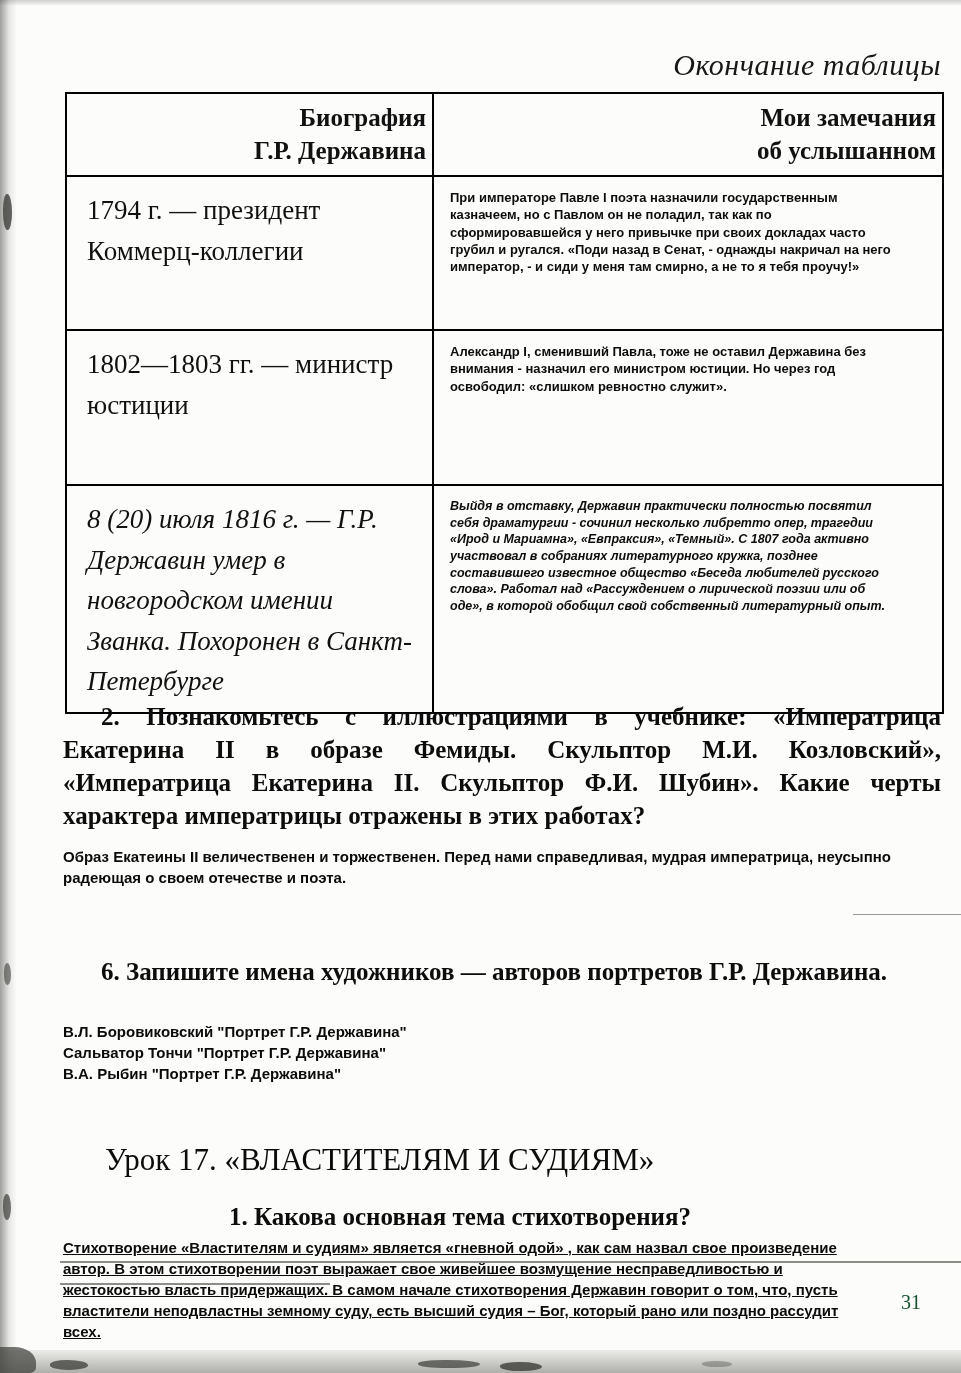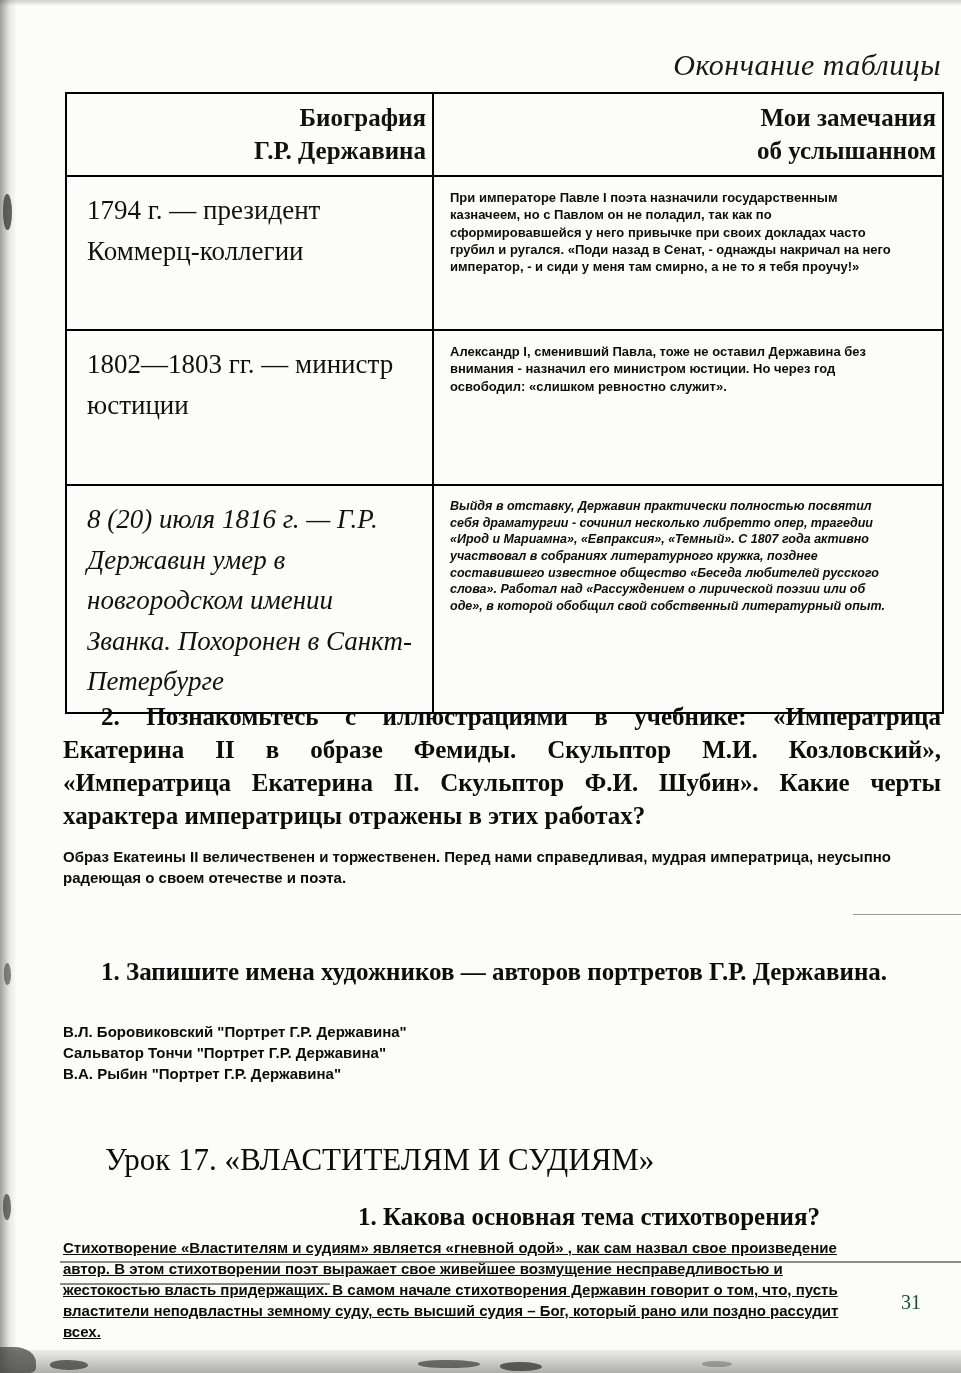--- a/index.html
+++ b/index.html
@@ -70,21 +70,21 @@
 
   
   .prompt {
     position:absolute; left:63px; width:878px;
     font-size:25px; font-weight:bold;
     line-height:33px; text-align:justify; text-indent:38px;
     color:#0c0c0c;
   }
   #task2-prompt { top:700px; }
   #task3-prompt { top:955px; }
-  #task1-prompt { top:1200px; left:100px; width:720px; text-align:right; text-indent:0; }
+  #task1-prompt { top:1200px; left:100px; width:720px; text-align:center; text-indent:0; }
 
   
   .answer {
     position:absolute; left:63px; width:878px;
     font-family:"Liberation Sans", sans-serif;
     font-weight:700; font-size:15px; line-height:21px;
     color:#0b0b0b;
   }
   #task2-answer { top:846px; }
   #task3-answers { top:1021px; }
@@ -145,21 +145,21 @@
       <td class="left-cell">8 (20) июля 1816 г. — Г.Р. Державин умер в новгородском имении Званка. Похоронен в Санкт-Петербурге</td>
       <td class="right-cell small">Выйдя в отставку, Державин практически полностью посвятил себя драматургии - сочинил несколько либретто опер, трагедии «Ирод и Мариамна», «Евпраксия», «Темный». С 1807 года активно участвовал в собраниях литературного кружка, позднее составившего известное общество «Беседа любителей русского слова». Работал над «Рассуждением о лирической поэзии или об оде», в которой обобщил свой собственный литературный опыт.</td>
     </tr>
   </tbody>
     </table>
 
   <div class="prompt" id="task2-prompt">2. Познакомьтесь с иллюстрациями в учебнике: «Императрица Екатерина II в образе Фемиды. Скульптор М.И. Козловский», «Императрица Екатерина II. Скульптор Ф.И. Шубин». Какие черты характера императрицы отражены в этих работах?</div>
   <div class="answer" id="task2-answer">Образ Екатеины II величественен и торжественен. Перед нами справедливая, мудрая императрица, неусыпно радеющая о своем отечестве и поэта.</div>
   <div class="rule" id="rule-a"></div>
 
-  <div class="prompt" id="task3-prompt">1. Запишите имена художников — авторов портретов Г.Р. Державина.</div>
+  <div class="prompt" id="task3-prompt">6. Запишите имена художников — авторов портретов Г.Р. Державина.</div>
   <div class="answer" id="task3-answers">
     <span class="ans-line">В.Л. Боровиковский "Портрет Г.Р. Державина"</span>
     <span class="ans-line">Сальватор Тончи "Портрет Г.Р. Державина"</span>
     <span class="ans-line">В.А. Рыбин "Портрет Г.Р. Державина"</span>
   </div>
 
   <div class="lesson-title">Урок 17. «ВЛАСТИТЕЛЯМ И СУДИЯМ»</div>
   <div class="prompt" id="task1-prompt">1. Какова основная тема стихотворения?</div>
   <div class="answer" id="task1-answer">Стихотворение «Властителям и судиям» является «гневной одой» , как сам назвал свое произведение автор. В этом стихотворении поэт выражает свое живейшее возмущение несправедливостью и жестокостью власть придержащих. В самом начале стихотворения Державин говорит о том, что, пусть властители неподвластны земному суду, есть высший судия – Бог, который рано или поздно рассудит всех.</div>
   <div class="rule" id="rule-b"></div>

